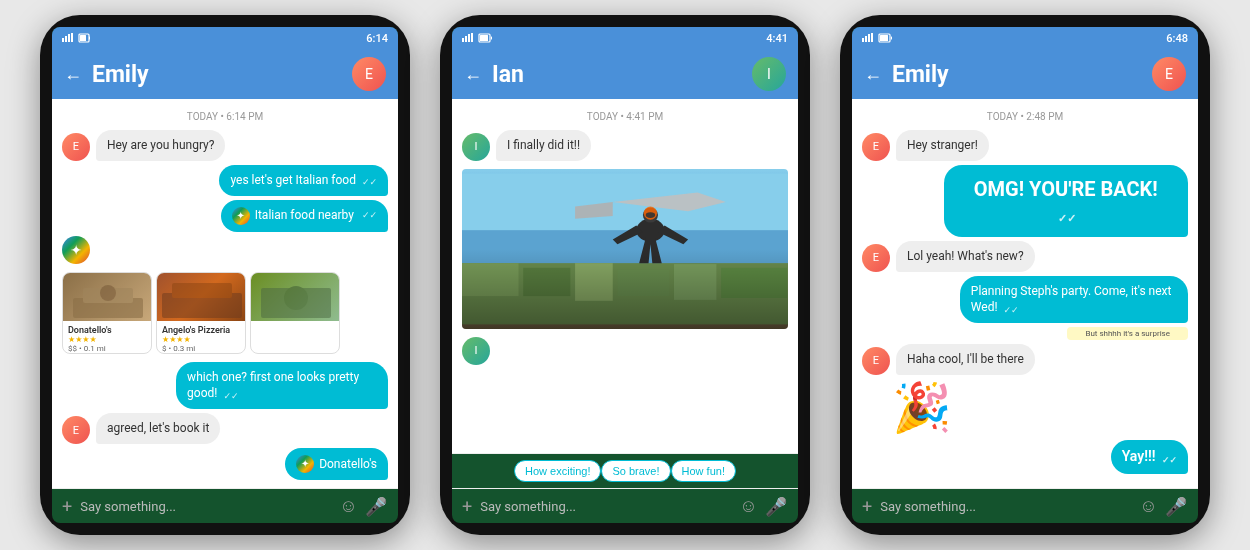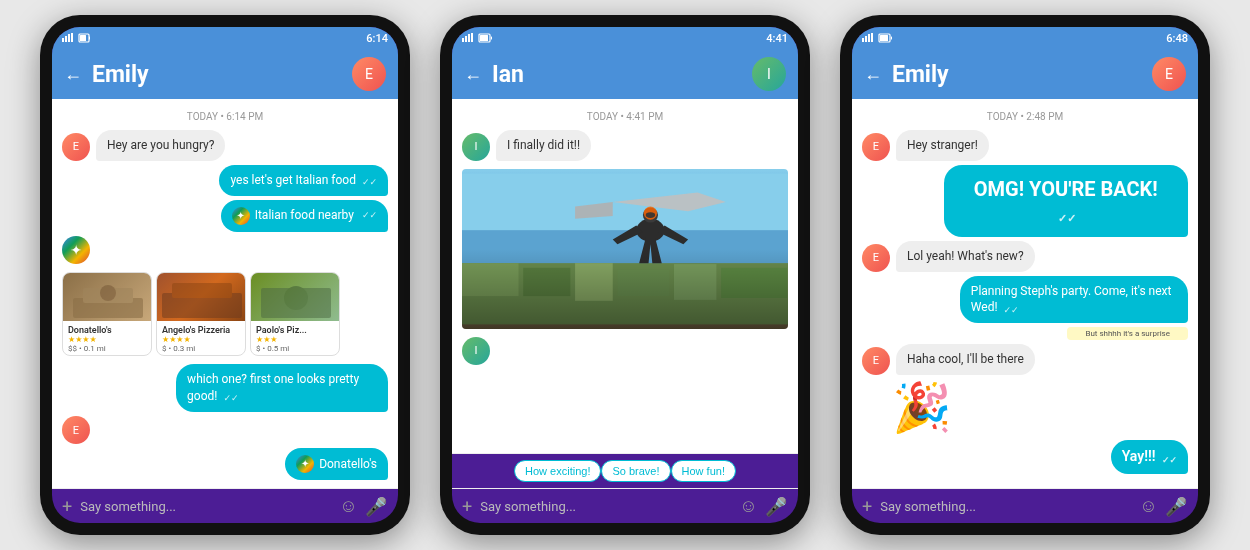--- a/index.html
+++ b/index.html
@@ -22,22 +22,22 @@
       border-radius: 40px;
       padding: 12px;
       box-shadow: 0 8px 32px rgba(0,0,0,0.4);
       position: relative;
       flex-shrink: 0;
     }
 
     .phone-inner {
       width: 100%;
       height: 100%;
-      background: #4c1d95;
-      border-radius: 28px;
+      background: #14532d;
+      border-radius: 8px;
       overflow: hidden;
       display: flex;
       flex-direction: column;
     }
 
     .status-bar {
       background: #4a90d9;
       height: 22px;
       display: flex;
       align-items: center;
@@ -409,38 +409,35 @@
 
           </div>
         </div>
         <div class="restaurant-card">
           <div class="restaurant-img r3">
             <svg viewBox="0 0 90 48" width="90" height="48" style="opacity:0.5">
                 <rect x="10" y="15" width="70" height="30" fill="#4a6741" rx="2"></rect>
                 <circle cx="45" cy="25" r="12" fill="#3a5730"></circle>
               </svg>
           </div>
-          <div class="restaurant-info">
-            <div class="restaurant-name">Paolo's Piz...</div>
-            <div class="stars">★★★</div>
-            <div class="restaurant-meta">$ • 0.5 mi</div>
-
-          </div>
         </div>
       </div>
 
       <div class="msg-row outgoing">
         <div class="bubble outgoing-bubble">
           <span>which one? first one looks pretty good!</span>
           <span class="check-mark white">✓✓</span>
         </div>
       </div>
 
       <div class="msg-row incoming">
         <div class="avatar emily small">E</div>
+        <div class="bubble incoming-bubble">
+          <span>agreed, let's book it</span>
+        </div>
       </div>
 
       <div class="msg-row outgoing">
         <div class="bubble outgoing-bubble" style="display:flex;align-items:center;gap:5px;">
           <div class="assistant-icon" style="width:18px;height:18px;font-size:10px;flex-shrink:0;">✦</div>
           <span>Donatello's</span>
         </div>
       </div>
     </div>
 

